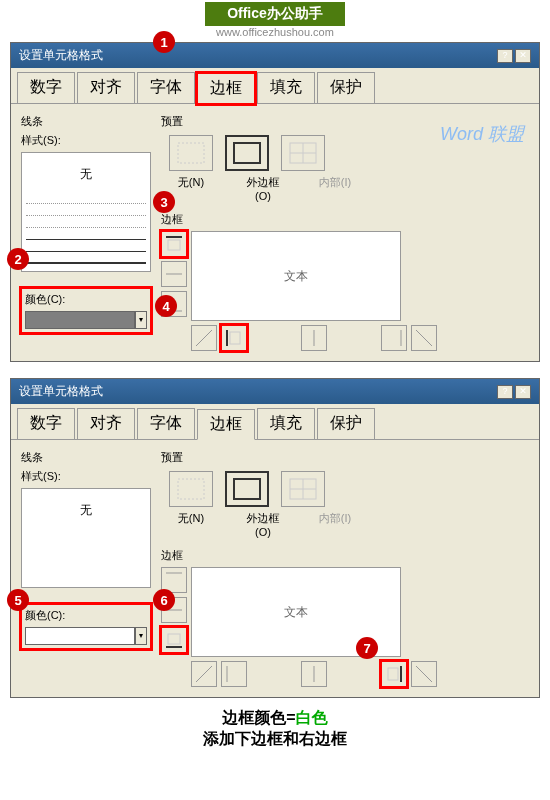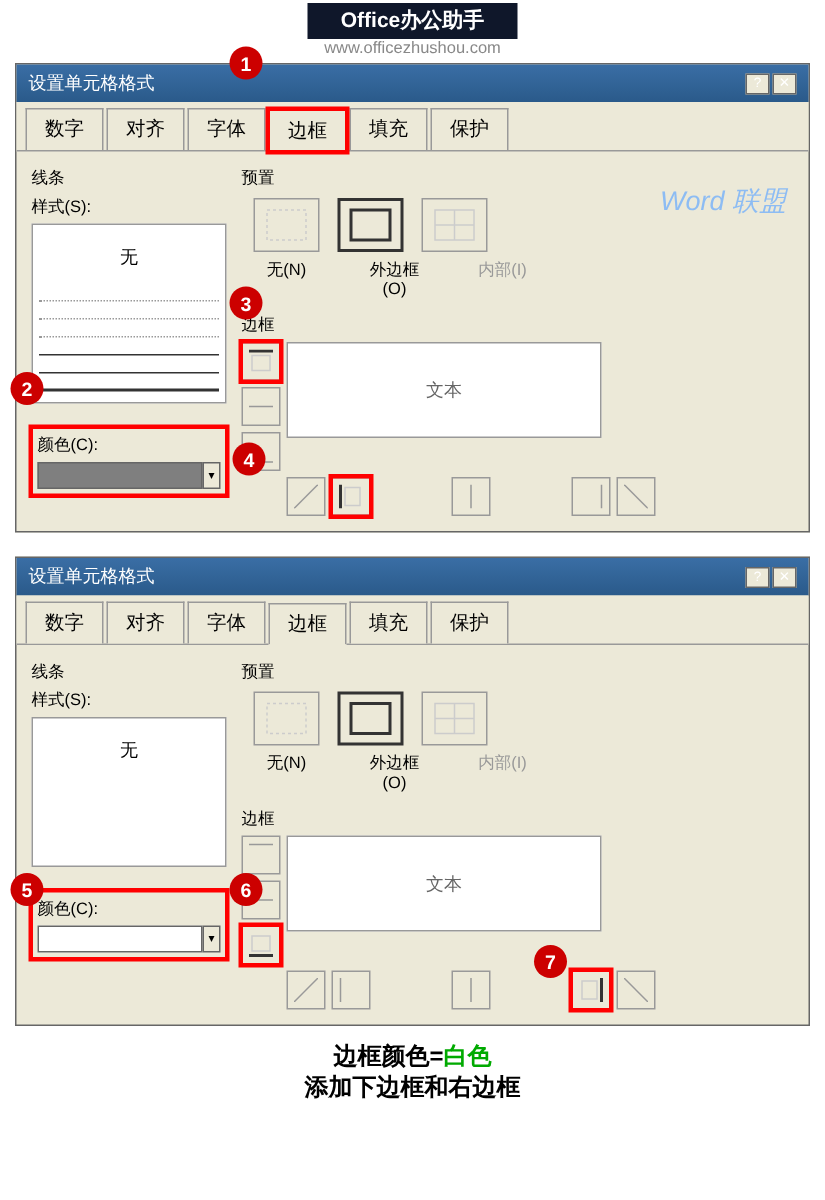--- a/index.html
+++ b/index.html
@@ -1,24 +1,24 @@
 <!DOCTYPE html>
 <html><head>
 <meta charset="utf-8">
 <style>
 *{box-sizing:border-box;margin:0;padding:0;font-family:"Microsoft YaHei",SimSun,sans-serif}
 body{background:#fff;width:550px;font-size:12px}
-.header-banner{background:#0f172a;color:#fff;text-align:center;padding:3px;font-size:14px;font-weight:bold;border-radius:0;width:140px;margin:2px auto 0}
+.header-banner{background:#4d7c0f;color:#fff;text-align:center;padding:3px;font-size:14px;font-weight:bold;border-radius:0;width:140px;margin:2px auto 0}
 .header-url{text-align:center;color:#888;font-size:11px;margin-bottom:4px}
 .dialog{border:1px solid #666;background:#ece9d8;margin:0 10px}
 .titlebar{background:linear-gradient(#3a6ea5,#2a5a8a);color:#fff;padding:4px 8px;font-size:12px;display:flex;justify-content:space-between;align-items:center}
 .titlebar-btns{display:flex;gap:2px}
 .titlebar-btn{width:16px;height:14px;background:#ece9d8;border:1px solid #666;font-size:9px;text-align:center;line-height:11px}
 .tabs{display:flex;background:#ece9d8;padding:4px 6px 0 6px;border-bottom:1px solid #999}
-.tab{padding:4px 12px;border:1px solid #999;border-bottom:none;background:#ece9d8;margin-right:2px;font-size:13px;cursor:pointer}
+.tab{padding:4px 12px;border:1px solid #999;border-bottom:none;background:#ece9d8;margin-right:2px;font-size:16px;cursor:pointer}
 .tab.active{background:#ece9d8;position:relative;top:1px;border-bottom:1px solid #ece9d8}
 .tab-hl{outline:3px solid red;outline-offset:-1px}
 .body-area{padding:10px;display:flex;gap:10px}
 .col-left{width:130px}
 .col-right{flex:1}
 .group-label{font-size:11px;margin-bottom:4px}
 .style-box{border:1px solid #999;background:#fff;height:120px;padding:4px;overflow:hidden}
 .style-box.short{height:100px}
 .style-none{text-align:center;padding:8px 0;border:1px dashed transparent}
 .style-lines div{height:10px;border-bottom:1px dotted #999;margin:2px 0}
@@ -32,21 +32,21 @@
 .preset-btn{width:44px;height:36px;border:1px solid #999;background:#ece9d8;display:flex;align-items:center;justify-content:center}
 .preset-btn.hl{border:2px solid #333}
 .preset-labels{display:flex;gap:28px;margin-left:8px;font-size:11px}
 .preset-labels span{width:44px;text-align:center}
 .preset-labels .dis{color:#999}
 .border-section{margin-top:10px}
 .border-grid{display:flex;gap:4px}
 .side-btns{display:flex;flex-direction:column;gap:4px}
 .bbtn{width:26px;height:26px;border:1px solid #999;background:#ece9d8;display:flex;align-items:center;justify-content:center;font-size:14px}
 .bbtn.hl{outline:3px solid red;outline-offset:-1px}
-.preview-box{border:1px solid #999;background:#fff;width:210px;height:64px;display:flex;align-items:center;justify-content:center;color:#666;position:relative}
+.preview-box{border:1px solid #999;background:#fff;width:210px;height:90px;display:flex;align-items:center;justify-content:center;color:#666;position:relative}
 .bottom-btns{display:flex;gap:4px;margin-top:4px;margin-left:30px}
 .marker{position:absolute;width:22px;height:22px;border-radius:50%;background:#c00;color:#fff;font-weight:bold;display:flex;align-items:center;justify-content:center;font-size:13px;z-index:10}
 .caption{text-align:center;font-size:16px;font-weight:bold;margin:10px 0 16px}
 .caption .green{color:#0a0}
 .watermark{position:absolute;right:15px;top:79px;color:#6af;font-size:18px;font-style:italic;opacity:.7;pointer-events:none}
 .rel{position:relative}
 .red-box{outline:3px solid red;outline-offset:-1px}
 svg{display:block}
 </style>
 </head>

